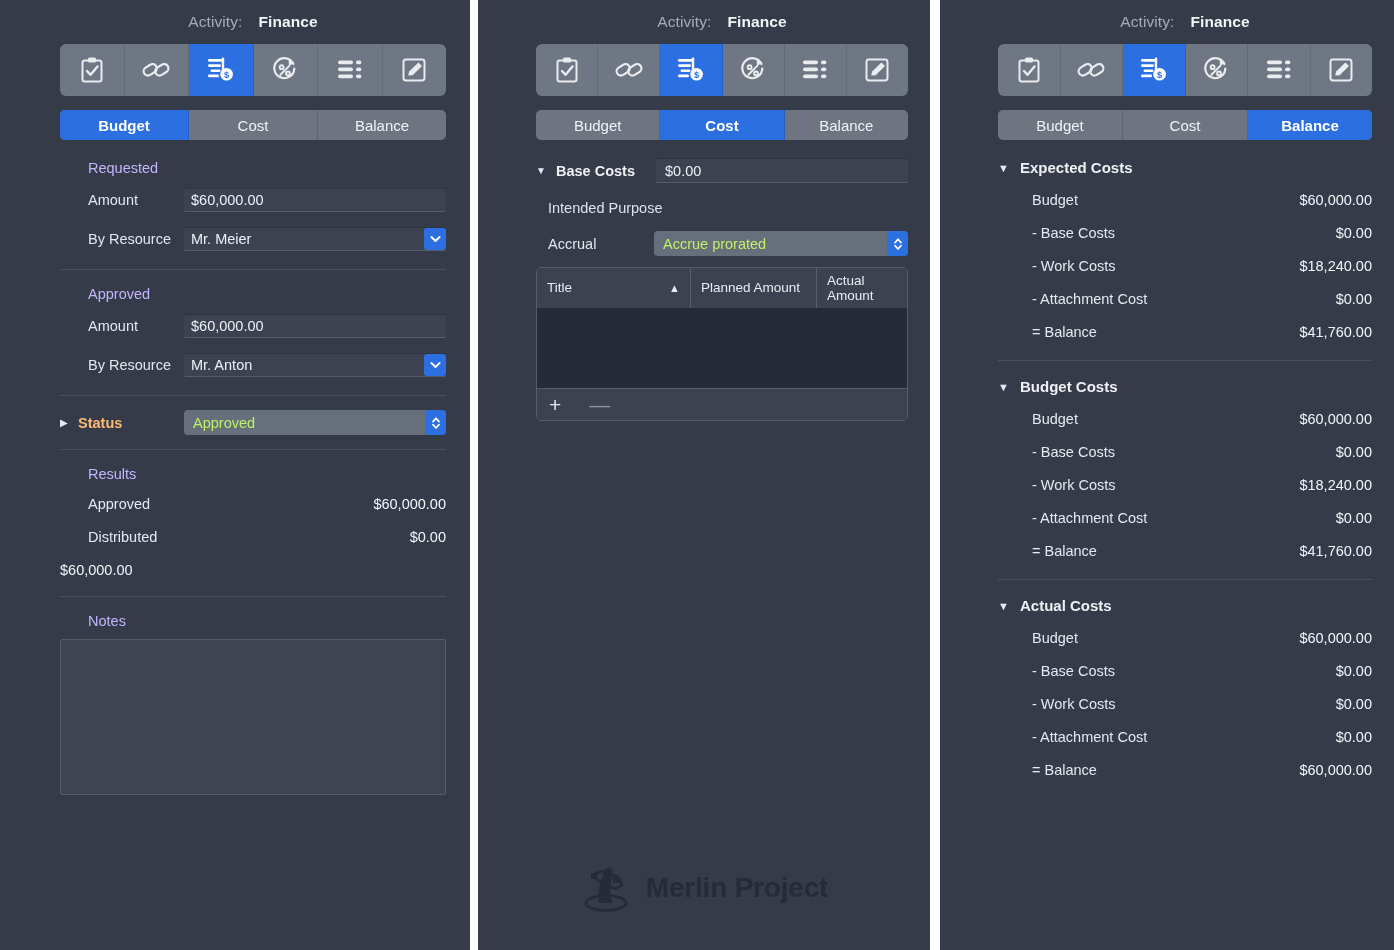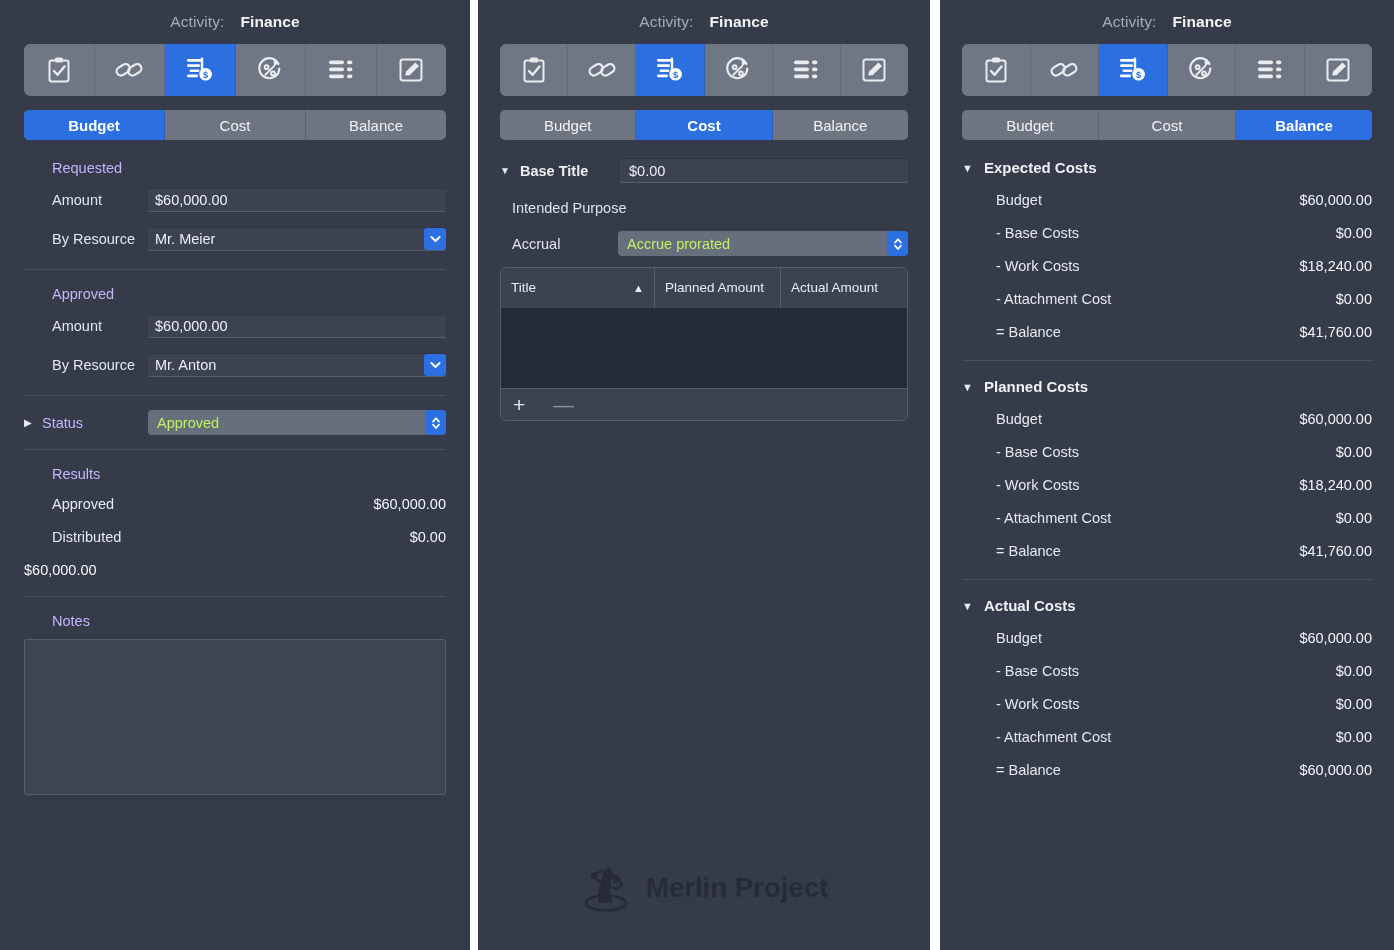--- a/index.html
+++ b/index.html
@@ -19,20 +19,21 @@
     display: flex;
     background: #ffffff;
   }
 
   
   .panel {
     background: #353b48;
     height: 950px;
     position: relative;
     overflow: hidden;
+    padding-left: 36px;
   }
   .panel-1 { width: 470px; }
   .gap { width: 8px; background: #ffffff; height: 950px; }
   .panel-2 { width: 452px; }
   .gap2 { width: 10px; background: #ffffff; height: 950px; }
   .panel-3 { width: 454px; }
 
   
   .win-title {
     height: 40px;
@@ -434,21 +435,21 @@
             </svg>
         </span>
       </div>
     </div>
 
     <div class="sep" style="margin-top:18px;"></div>
 
     <div class="row" style="margin-top:14px;">
       <div class="lab" style="padding-left:0;display:flex;align-items:center;">
         <span class="disclosure">▶</span>
-        <span style="font-weight:normal;color:#c4b5fd;">Status</span>
+        <span style="font-weight:bold;color:#fdba74;">Status</span>
       </div>
       <div class="popup">
         <span class="pval">Approved</span>
         <span class="pbtn">
           <svg width="10" height="16" viewBox="0 0 10 16">
               <path d="M2 6.6 L5 3.2 L8 6.6" fill="none" stroke="#ffffff" stroke-width="1.7" stroke-linecap="round" stroke-linejoin="round"></path>
               <path d="M2 9.6 L5 13 L8 9.6" fill="none" stroke="#ffffff" stroke-width="1.7" stroke-linecap="round" stroke-linejoin="round"></path>
             </svg>
         </span>
       </div>
@@ -547,21 +548,21 @@
     </div>
 
     <div class="tabs">
       <div class="tab">Budget</div>
       <div class="tab active">Cost</div>
       <div class="tab">Balance</div>
     </div>
 
     <div class="bc-row" style="margin-top:18px;">
       <span class="d">▼</span>
-      <span class="t">Base Title</span>
+      <span class="t">Base Costs</span>
       <span class="bc-field">$0.00</span>
     </div>
 
     <div class="ip-label" style="margin-top:17px;">Intended Purpose</div>
 
     <div class="acc-row" style="margin-top:15px;">
       <span class="lab2">Accrual</span>
       <span class="popup">
         <span class="pval">Accrue prorated</span>
         <span class="pbtn">
@@ -698,21 +699,21 @@
     </div>
     <div class="b-row" style="margin-top:17px;">
       <span class="bl sub">= Balance</span>
       <span class="bv">$41,760.00</span>
     </div>
 
     <div class="sep3" style="margin-top:20px;"></div>
 
     <div class="grp-head" style="margin-top:17px;">
       <span class="d">▼</span>
-      <span>Planned Costs</span>
+      <span>Budget Costs</span>
     </div>
     <div class="b-row" style="margin-top:16px;">
       <span class="bl">Budget</span>
       <span class="bv">$60,000.00</span>
     </div>
     <div class="b-row" style="margin-top:17px;">
       <span class="bl sub">- Base Costs</span>
       <span class="bv">$0.00</span>
     </div>
     <div class="b-row" style="margin-top:17px;">

